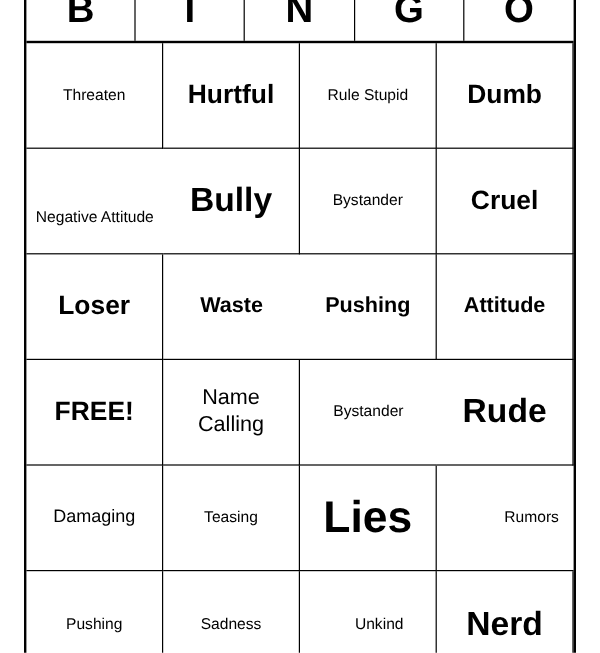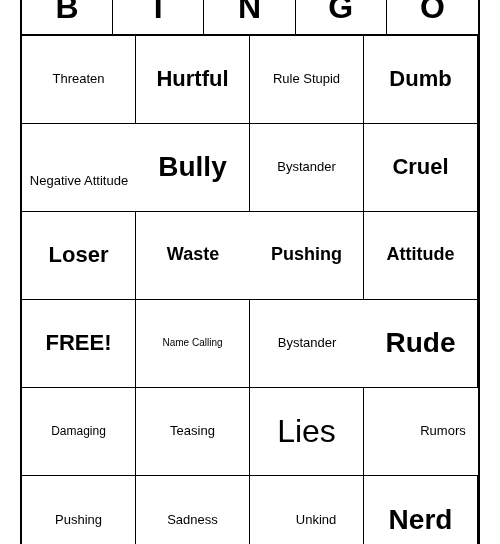--- a/index.html
+++ b/index.html
@@ -118,36 +118,36 @@
       <div class="bingo-cell">
         <span class="cell-text" style="font-size: 18px; font-weight: bold;">Pushing</span>
       </div>
       <div class="bingo-cell">
         <span class="cell-text" style="font-size: 18px; font-weight: bold;">Attitude</span>
       </div>
       <div class="bingo-cell">
         <span class="cell-text" style="font-size: 22px; font-weight: bold;">FREE!</span>
       </div>
       <div class="bingo-cell">
-        <span class="cell-text" style="font-size: 10px;">Name Calling</span>
+        <span class="cell-text" style="font-size: 18px;">Name Calling</span>
       </div>
       <div class="bingo-cell">
         <span class="cell-text" style="font-size: 13px;">Bystander</span>
       </div>
       <div class="bingo-cell">
         <span class="cell-text" style="font-size: 28px; font-weight: bold;">Rude</span>
       </div>
       <div class="bingo-cell">
-        <span class="cell-text" style="font-size: 12px;">Damaging</span>
+        <span class="cell-text" style="font-size: 15px;">Damaging</span>
       </div>
       <div class="bingo-cell">
         <span class="cell-text" style="font-size: 13px;">Teasing</span>
       </div>
       <div class="bingo-cell">
-        <span class="cell-text" style="font-size: 32px; font-weight: normal;">Lies</span>
+        <span class="cell-text" style="font-size: 37px; font-weight: bold;">Lies</span>
       </div>
       <div class="bingo-cell">
         <span class="cell-text" style="font-size: 13px; padding-left: 44px;">Rumors</span>
       </div>
       <div class="bingo-cell">
         <span class="cell-text" style="font-size: 13px;">Pushing</span>
       </div>
       <div class="bingo-cell">
         <span class="cell-text" style="font-size: 13px;">Sadness</span>
       </div>

